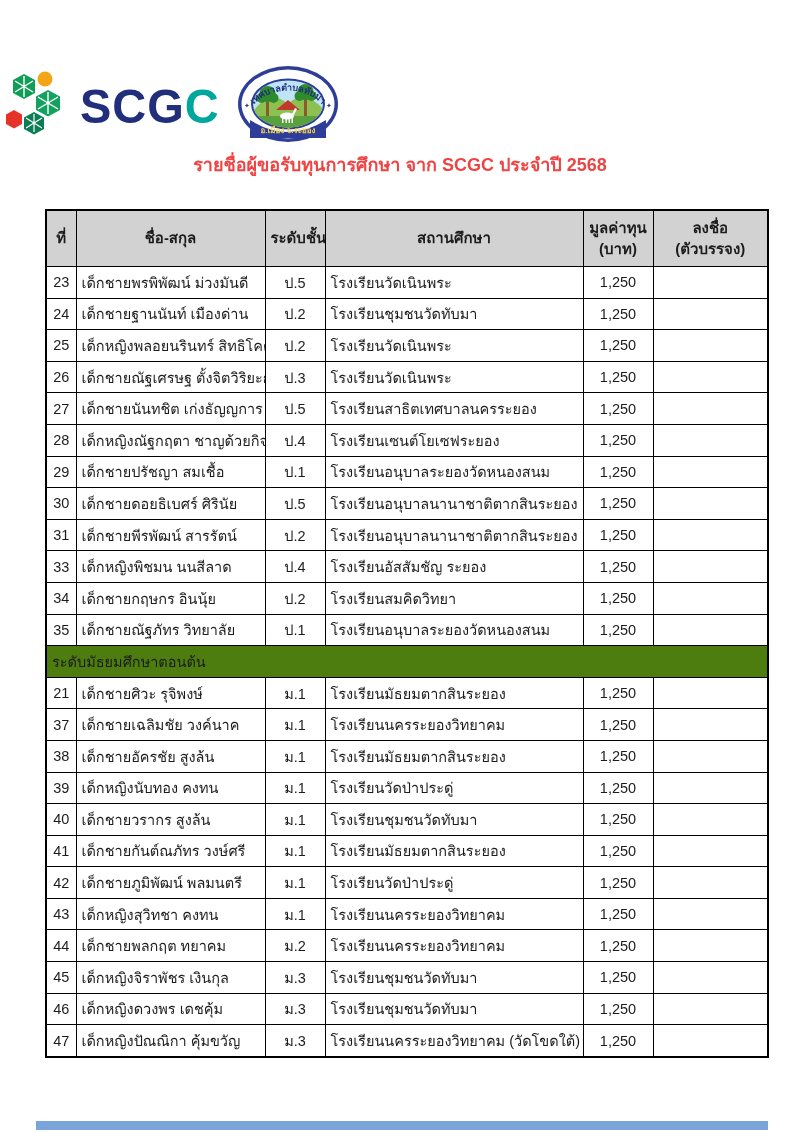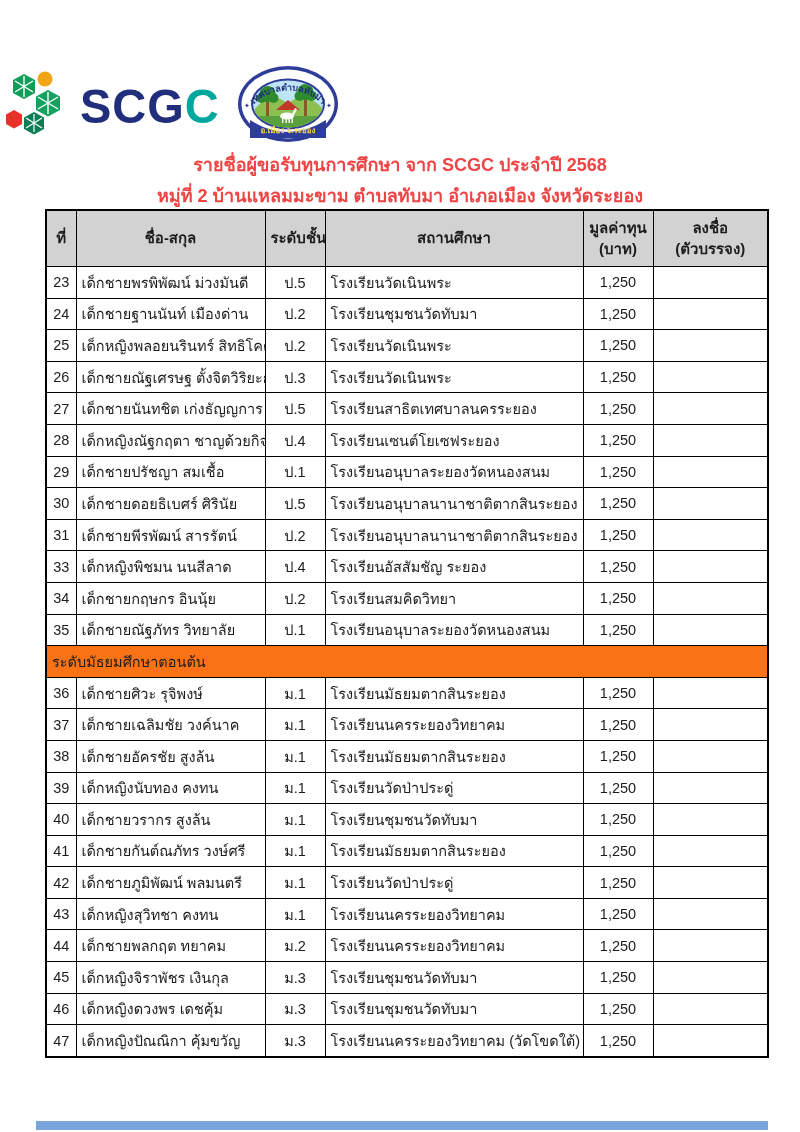--- a/index.html
+++ b/index.html
@@ -25,21 +25,21 @@
     vertical-align:middle;line-height:1.35;
   }
   table.main tbody td{height:30.6px;font-size:14.5px;font-weight:400;vertical-align:middle;}
   td.c-no{text-align:center;font-size:14px;}
   td.c-name{text-align:left;margin-top:40px;}
   td.c-grade{text-align:center;}
   td.c-school{text-align:left;}
   td.c-amount{text-align:center;}
   td.c-sign{}
   tr.section-row td{
-    height:26px;background:#f97316;text-align:left;font-size:14.5px;padding-left:5px;
+    height:26px;background:#4d7c0f;text-align:left;font-size:14.5px;padding-left:5px;
   }
   
   .footer-bar{position:absolute;top:1121px;left:36px;width:732px;height:9px;background:#7aa5da;}
 </style>
 </head>
 <body>
 
 <div class="page">
 
   <div class="logo-row">
@@ -104,21 +104,20 @@
           <textPath href="#sealTopArc" startOffset="50%" text-anchor="middle">เทศบาลตำบลทับมา</textPath>
         </text>
         <text x="52" y="69" font-size="8" font-weight="700" fill="#f5d34c" text-anchor="middle" font-family="Liberation Sans, DejaVu Sans, sans-serif">อ.เมือง จ.ระยอง</text>
         <text x="8" y="44" font-size="7" fill="#2e3d99">✦</text>
         <text x="90" y="44" font-size="7" fill="#2e3d99">✦</text>
       </svg>
     </span>
   </div>
 
   <div class="title title-1">รายชื่อผู้ขอรับทุนการศึกษา จาก SCGC ประจำปี 2568</div>
-  <div class="title title-2">หมู่ที่ 2 บ้านแหลมมะขาม ตำบลทับมา อำเภอเมือง จังหวัดระยอง</div>
 
   <div class="tbl-wrap">
     <table class="main">
       <colgroup>
         <col style="width:30px">
           <col style="width:189px">
           <col style="width:60px">
         <col style="width:258px">
           <col style="width:70px">
           <col style="width:115px">
@@ -233,21 +232,21 @@
             <td class="c-name">เด็กชายณัฐภัทร วิทยาลัย</td>
             <td class="c-grade">ป.1</td>
             <td class="c-school">โรงเรียนอนุบาลระยองวัดหนองสนม</td>
             <td class="c-amount">1,250</td>
             <td class="c-sign"></td>
           </tr>
           <tr class="section-row">
             <td colspan="6">ระดับมัธยมศึกษาตอนต้น</td>
           </tr>
           <tr>
-            <td class="c-no">36</td>
+            <td class="c-no">21</td>
             <td class="c-name">เด็กชายศิวะ รุจิพงษ์</td>
             <td class="c-grade">ม.1</td>
             <td class="c-school">โรงเรียนมัธยมตากสินระยอง</td>
             <td class="c-amount">1,250</td>
             <td class="c-sign"></td>
           </tr>
           <tr>
             <td class="c-no">37</td>
             <td class="c-name">เด็กชายเฉลิมชัย วงค์นาค</td>
             <td class="c-grade">ม.1</td>

